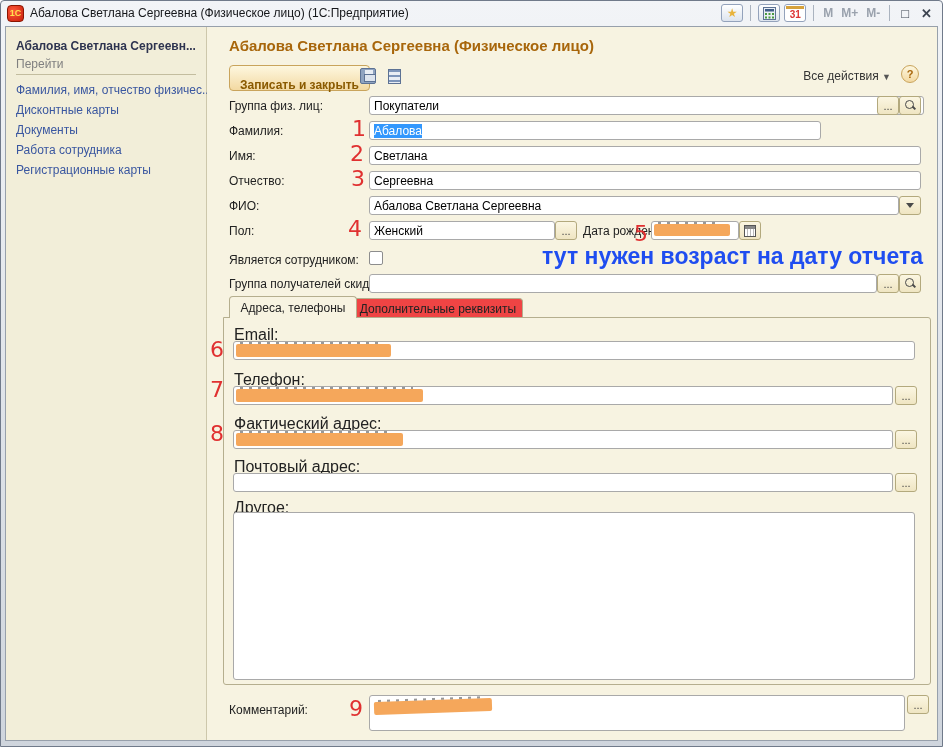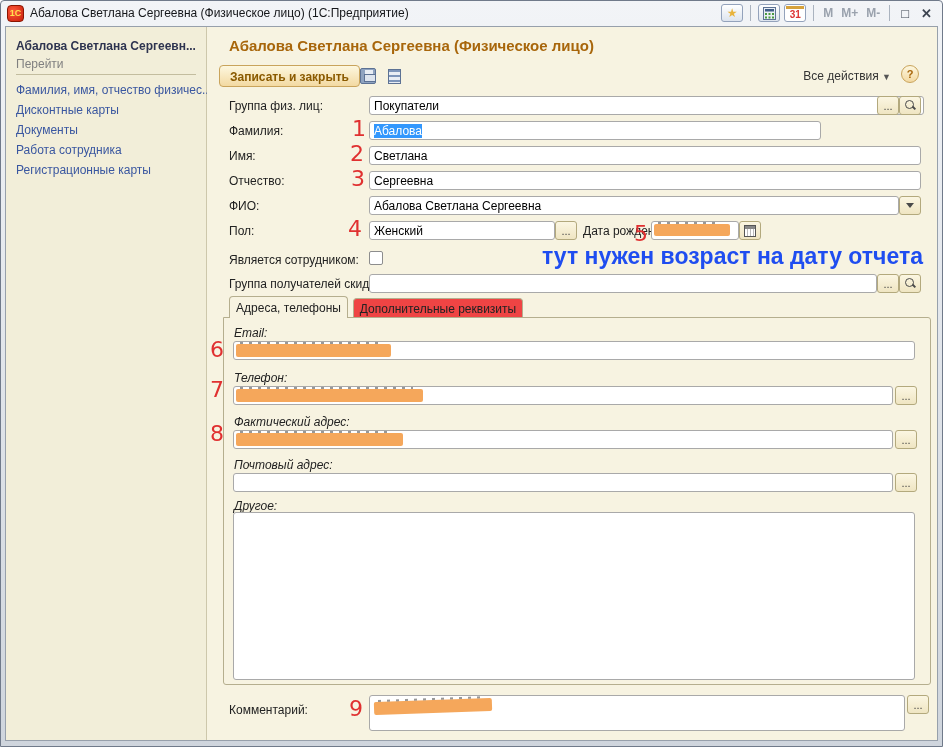--- a/index.html
+++ b/index.html
@@ -33,21 +33,21 @@
   .sidebar { width:201px; background:#f2eed9; border-right:1px solid #cdc7ab; padding:12px 10px; flex:none; }
   .sb-header { font-size:12px; font-weight:bold; color:#2e3450; margin-bottom:4px; white-space:nowrap; }
   .sb-section { font-size:12px; color:#808080; padding-bottom:3px; border-bottom:1px solid #c3bd9f; margin-bottom:8px; }
   .sb-link { font-size:12px; color:#3a57a0; margin-bottom:6px; white-space:nowrap; cursor:pointer; }
 
   .main { position:relative; flex:1; background:#f7f3e1; }
 
   .page-title { position:absolute; left:22px; top:10px; font-size:15px; font-weight:bold; color:#a8660b; }
 
   
-  .btn-main { position:absolute; left:12px; top:38px; height:22px; padding:4px 10px; font-size:12px; font-weight:bold;
+  .btn-main { position:absolute; left:22px; top:38px; height:22px; padding:12px 10px; font-size:12px; font-weight:bold;
               color:#8a5a00; background:linear-gradient(#fdf7df,#f3d9a2); border:1px solid #c9a45c; border-radius:4px; cursor:pointer; }
   .tool-ic { position:absolute; top:40px; width:18px; height:18px; display:flex; align-items:center; justify-content:center; cursor:pointer; }
   .all-actions { position:absolute; right:46px; top:42px; font-size:12px; color:#333; cursor:pointer; }
   .all-actions .arr { font-size:9px; color:#555; }
   .help-btn { position:absolute; right:18px; top:38px; width:18px; height:18px; border-radius:50%;
               background:linear-gradient(#fdf7df,#f3d9a2); border:1px solid #c9a45c; color:#a8660b;
               font-size:11px; font-weight:bold; display:flex; align-items:center; justify-content:center; cursor:pointer; }
 
   
   .lbl { position:absolute; left:22px; font-size:12px; color:#222; white-space:nowrap; }
@@ -65,21 +65,21 @@
                          repeating-linear-gradient(90deg,#fff 0 2px,#bbb 2px 3px); }
   .sel-text { background:#3297fd; color:#fff; }
   .chk { position:absolute; width:14px; height:14px; background:#fff; border:1px solid #8d8d8d; border-radius:2px; cursor:pointer; }
 
   
   .tab { position:absolute; height:22px; font-size:12px; color:#222; display:flex; align-items:center; justify-content:center;
          border:1px solid #b5ae8e; border-bottom:none; border-radius:4px 4px 0 0; cursor:pointer; }
   .tab.active { background:#f7f3e1; z-index:3; }
   .tab.inactive { background:#ef4444; height:20px; }
   .groupbox { position:absolute; left:16px; top:290px; width:708px; height:368px; border:1px solid #b5ae8e; border-radius:0 3px 3px 3px; background:#f7f3e1; z-index:2; }
-  .gb-lbl { position:absolute; left:10px; font-size:12px; color:#222;font-style:italic; }
+  .gb-lbl { position:absolute; left:10px; font-size:16px; color:#222; }
   .gb-fld { position:absolute; left:9px; background:#fff; border:1px solid #a9a9a9; border-radius:3px; height:19px;
             font-size:12px; padding:2px 4px; }
   .bigarea { position:absolute; left:9px; top:194px; width:682px; height:168px; background:#fff; border:1px solid #a9a9a9; border-radius:3px; }
 
   
   .ann-num { position:absolute; color:#e03030; font-size:22px; line-height:20px; font-family:"DejaVu Sans",sans-serif; z-index:6; }
   .blue-note { position:absolute; right:14px; top:216px; font-size:23px; font-weight:bold; color:#1f4df0; z-index:6; white-space:nowrap; }
   .redact { position:absolute; background:#f5a353; border-radius:2px; z-index:5; opacity:.95; }
   .redact::before { content:""; position:absolute; top:-2px; left:4px; right:10px; height:2px;
                     background:repeating-linear-gradient(90deg,#3a3a3a 0 3px,transparent 3px 9px); opacity:.55; }
@@ -190,21 +190,21 @@
       <div class="lbl" style="top:226px;">Является сотрудником:</div>
       <div class="chk" style="left:162px; top:224px;"></div>
 
       <div class="lbl" style="top:250px;">Группа получателей скидки:</div>
       <div class="fld" style="left:162px; top:247px; width:508px;"></div>
       <div class="xbtn" style="left:670px; top:247px;">...</div>
       <div class="xbtn" style="left:692px; top:247px;">
           <span class="search-ic"></span>
         </div>
 
-      <div class="tab active" style="left:22px; top:269px; width:119px;">Адреса, телефоны</div>
+      <div class="tab active" style="left:22px; top:269px; width:128px;">Адреса, телефоны</div>
       <div class="tab inactive" style="left:146px; top:271px; width:170px;">Дополнительные реквизиты</div>
 
       <div class="groupbox">
         <div class="gb-lbl" style="top:8px;">Email:</div>
         <div class="gb-fld" style="top:23px; width:682px;"></div>
         <div class="redact" style="left:12px; top:26px; width:155px; height:13px;"></div>
 
         <div class="gb-lbl" style="top:53px;">Телефон:</div>
         <div class="gb-fld" style="top:68px; width:660px;"></div>
         <div class="redact" style="left:12px; top:71px; width:187px; height:13px;"></div>

